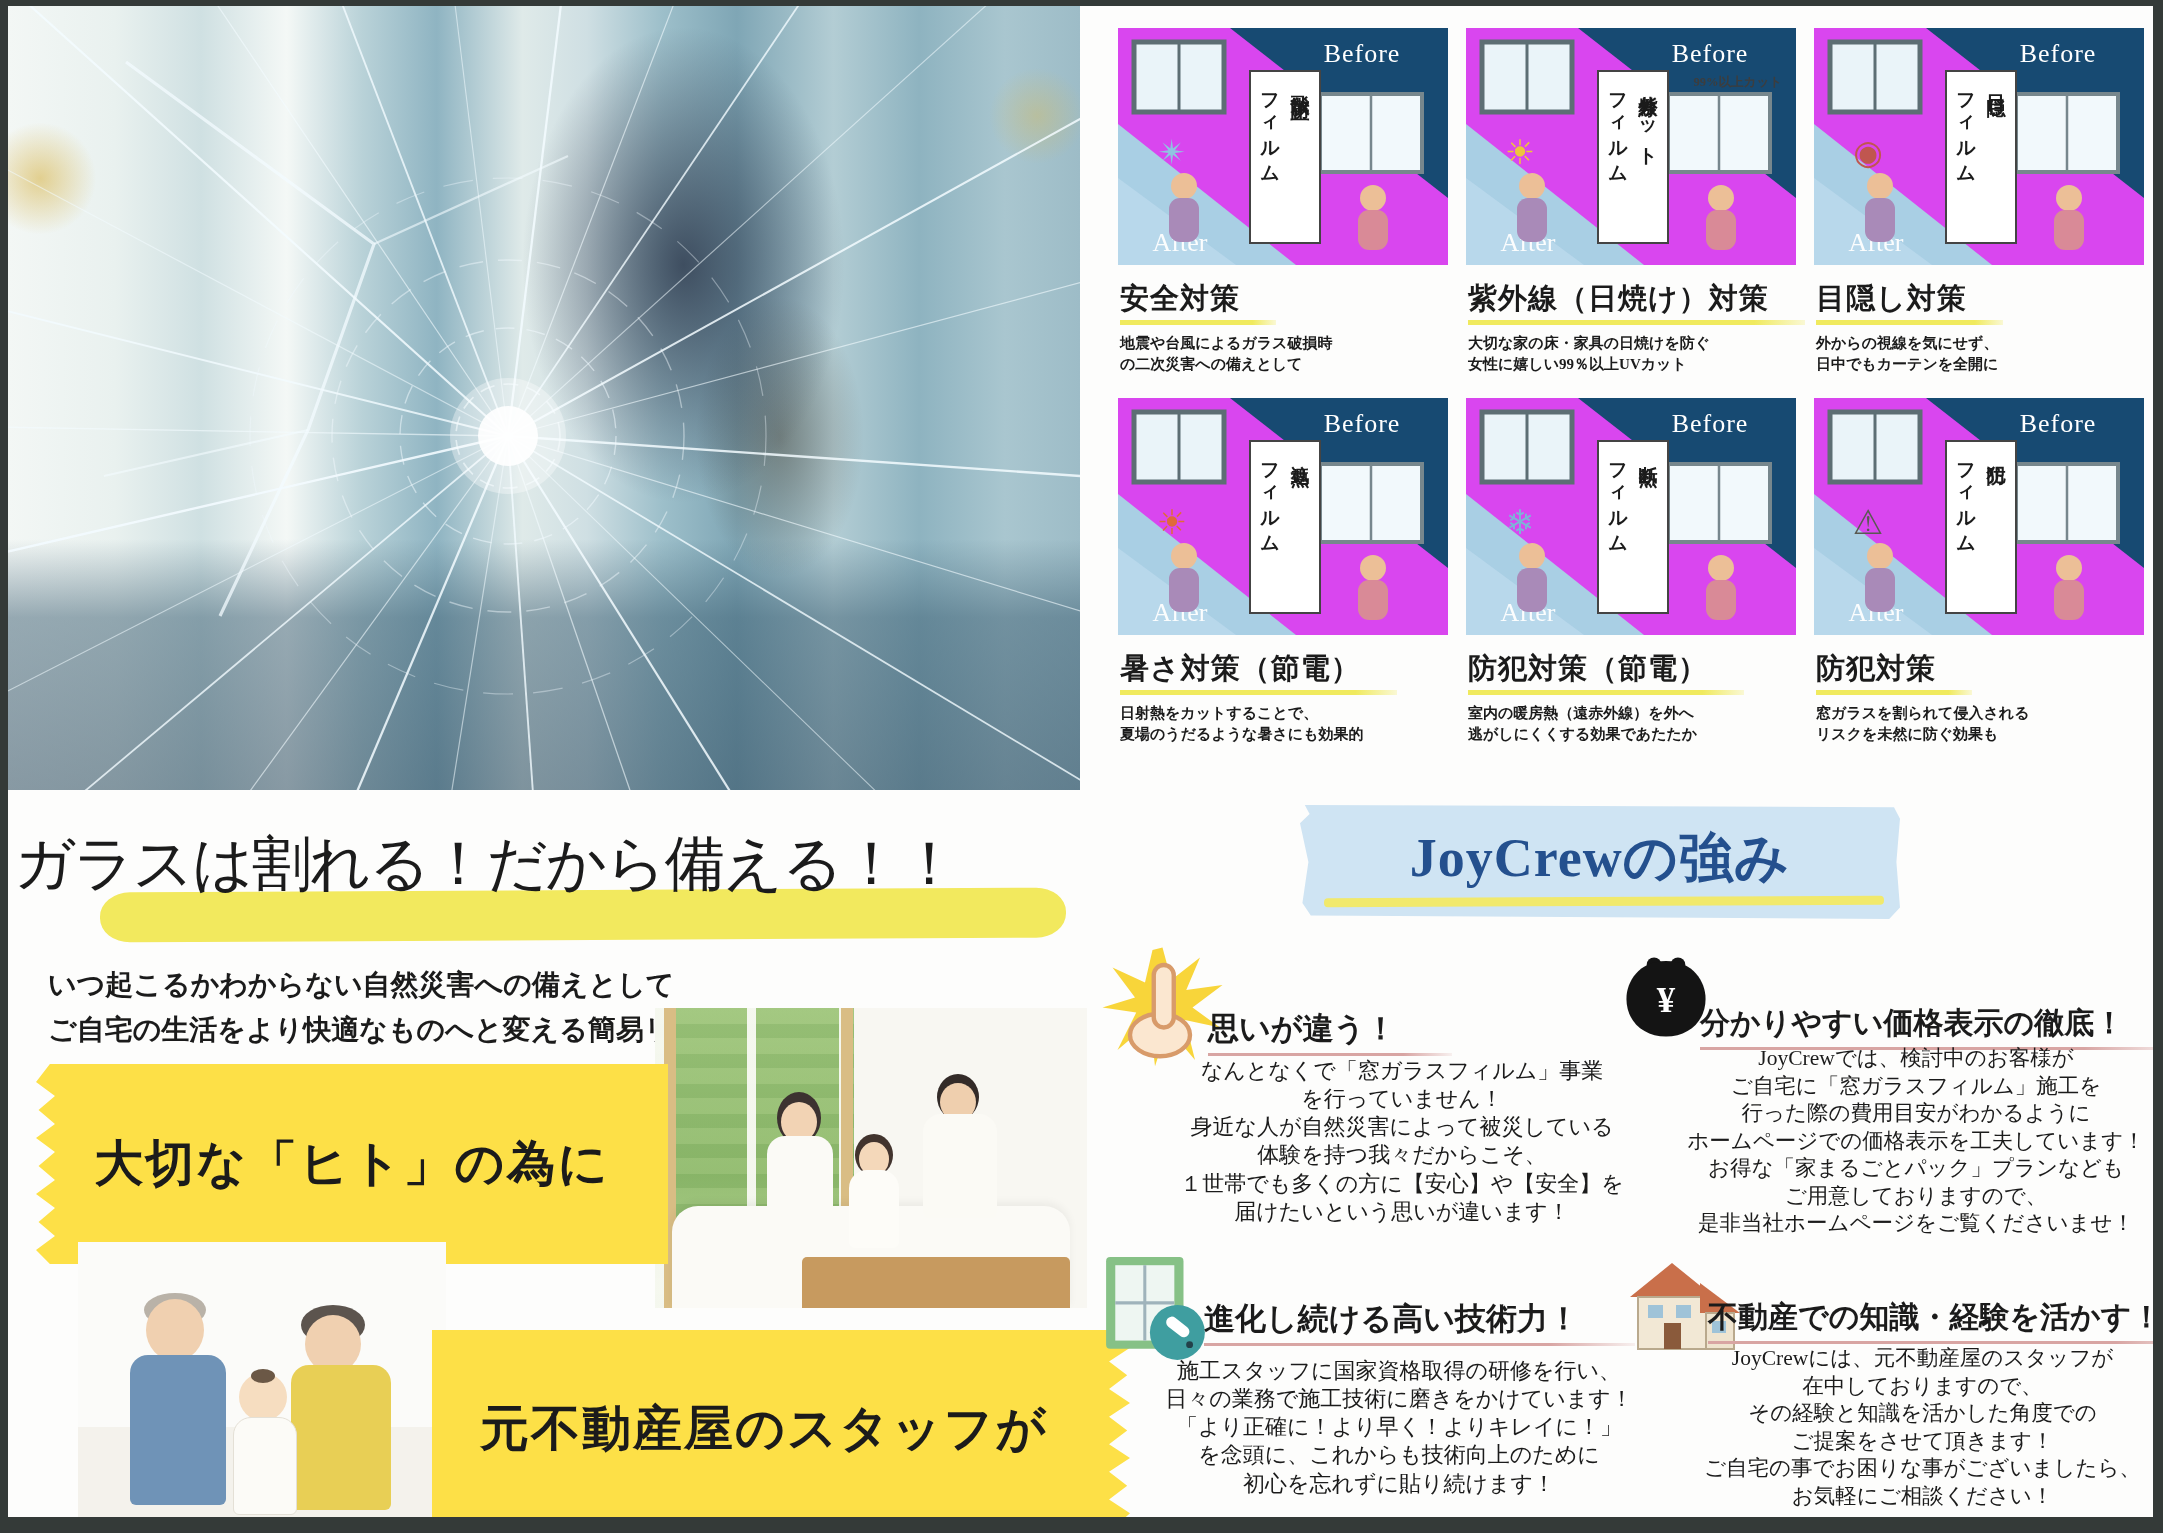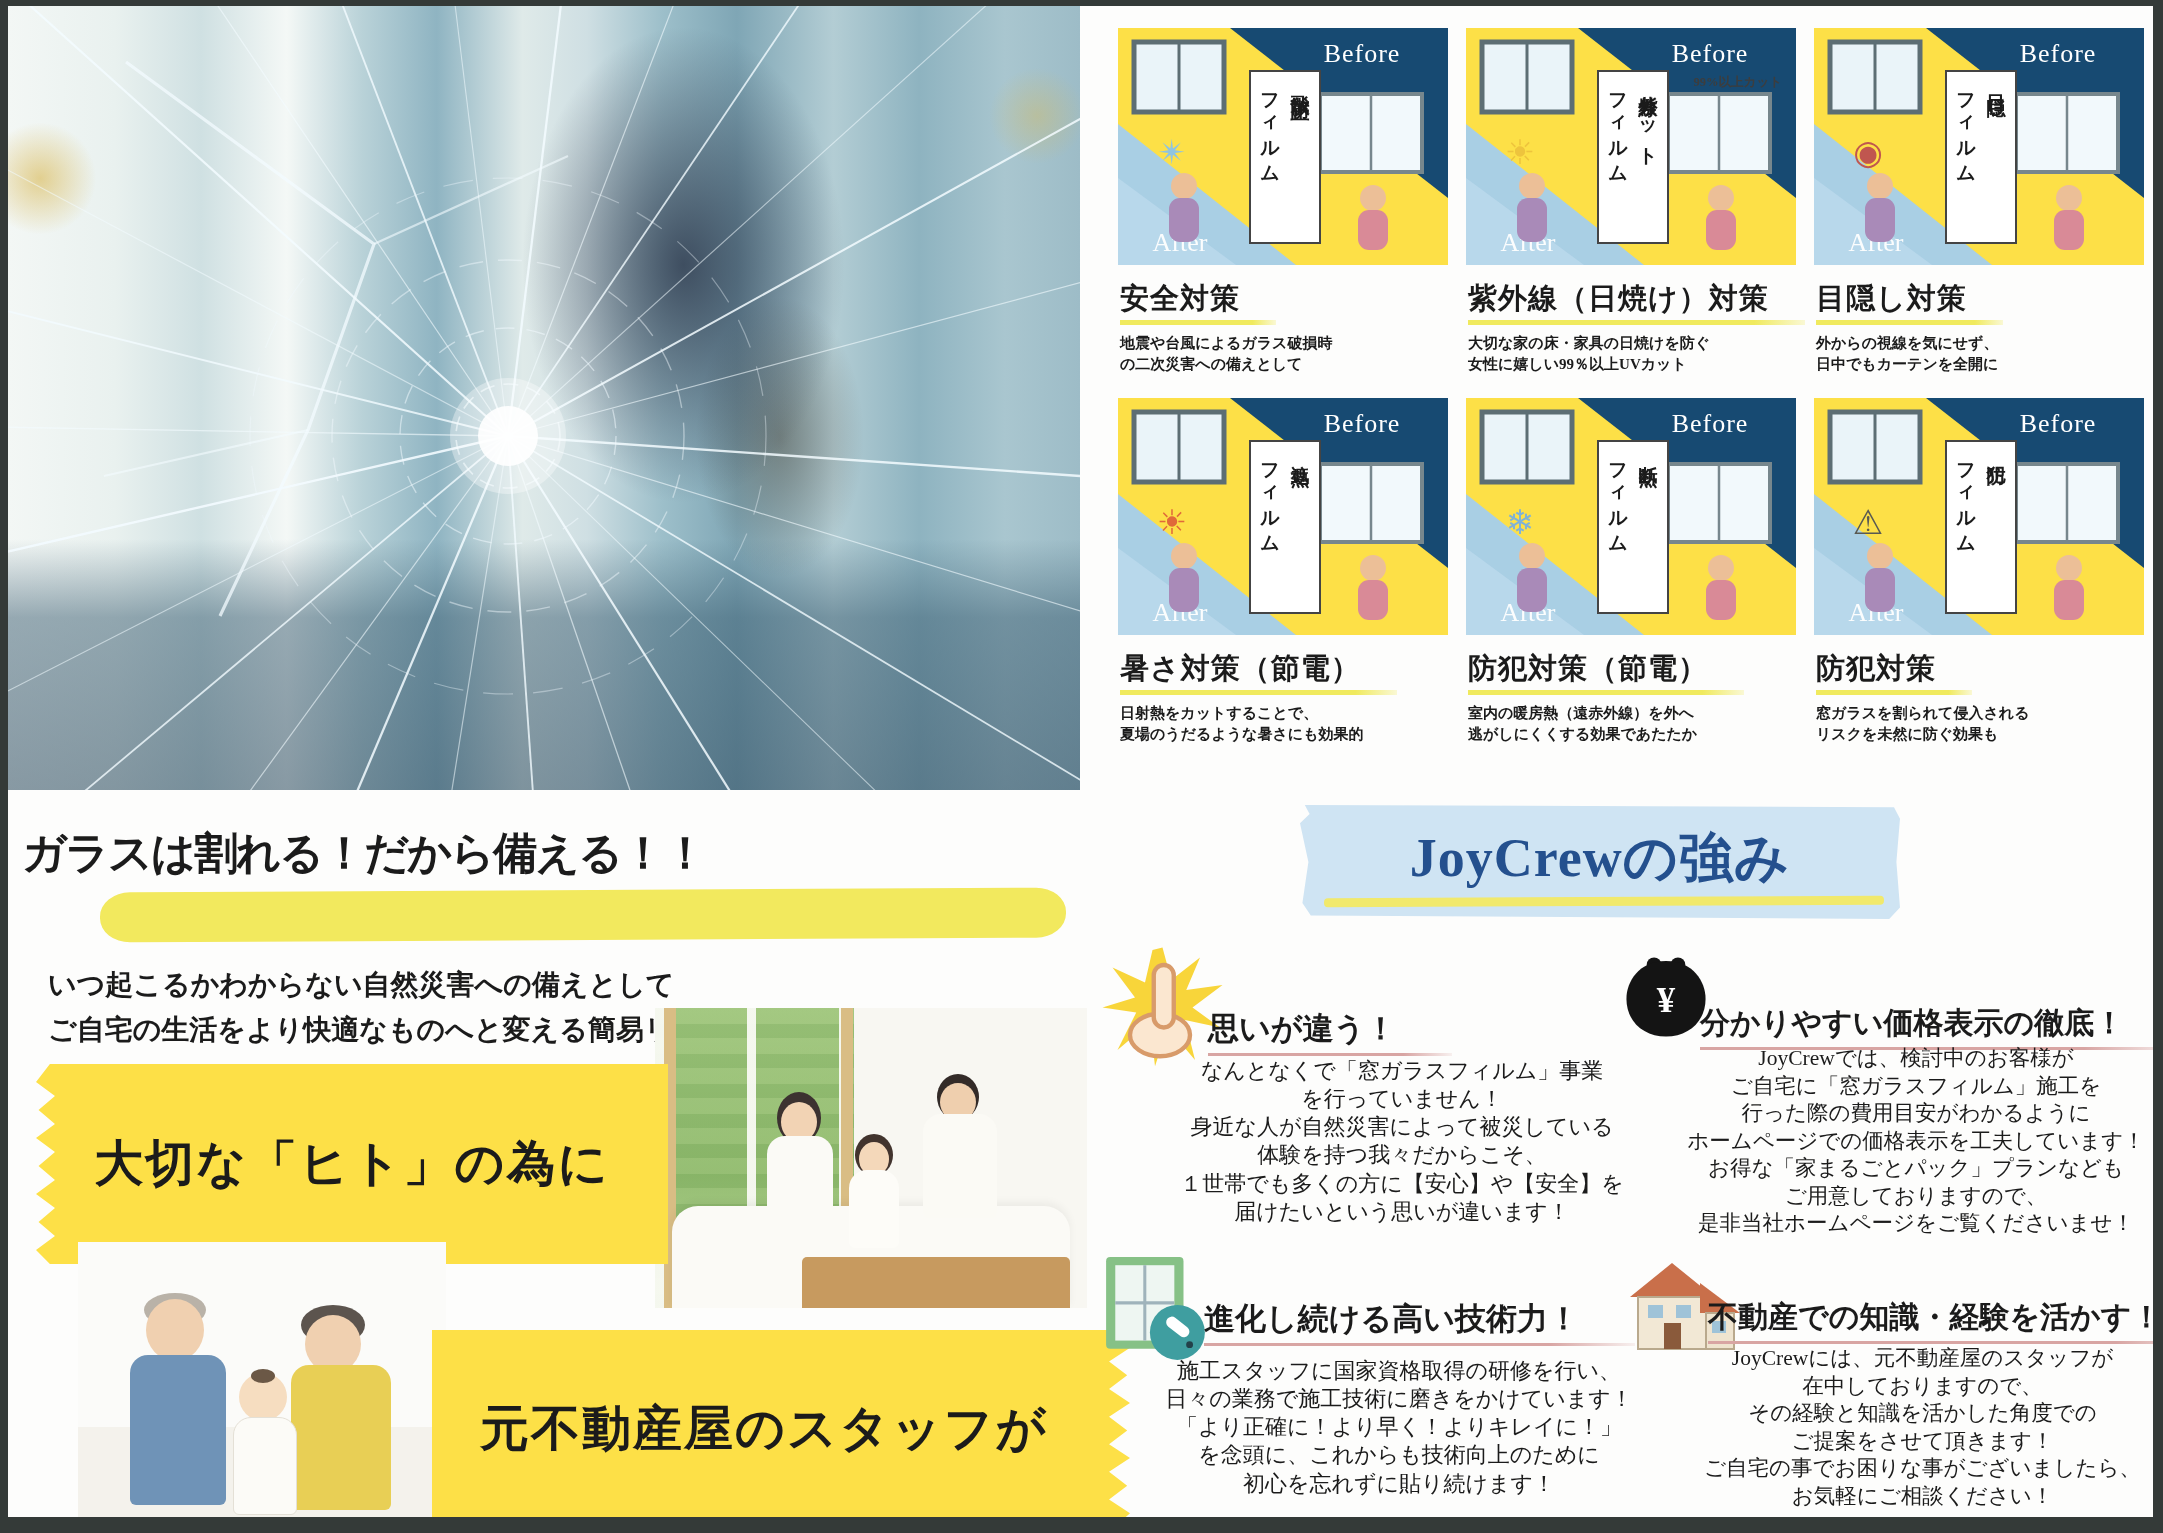--- a/index.html
+++ b/index.html
@@ -18,22 +18,22 @@
       linear-gradient(180deg, rgba(255,255,255,0) 68%, rgba(58,92,112,.50) 78%, rgba(47,76,96,.55) 100%),
       linear-gradient(90deg,#f3f7f5 0%,#e9f1ef 10%,#cfe0e2 18%,#f4f8f6 26%,#b9d2d8 33%,
         #8fb4c2 40%,#dfeae9 48%,#cfdfe3 54%,#9dbfca 61%,#7fa6b5 68%,#b3cdd4 77%,
         #8eb3c0 85%,#a9c6cf 93%,#9dbcc7 100%);}
   .glass-photo svg{position:absolute;left:0;top:0;}
 
   
   .headline-wrap{position:absolute;left:14px;top:824px;width:1075px;height:120px;}
   .headline-hl{position:absolute;left:86px;top:66px;width:966px;height:50px;
                background:#f2e95e;border-radius:30px/24px;transform:rotate(-.3deg);}
-  .headline{position:absolute;left:0;top:0;white-space:nowrap;font-weight:700;
-            font-size:44px;letter-spacing:-2px;margin-left:8px;}
+  .headline{position:absolute;left:0;top:0;white-space:nowrap;font-weight:400;
+            font-size:60px;letter-spacing:-2px;}
   .subtext{position:absolute;left:48px;top:962px;width:1030px;font-weight:700;
            font-size:28px;line-height:1.62;white-space:pre-line;}
 
   
   .family-photo{position:absolute;left:655px;top:1008px;width:432px;height:300px;overflow:hidden;
       background:linear-gradient(90deg,#eef3e2 0 46%,#f8f7f2 46% 100%);}
   .family-green{position:absolute;left:0;top:0;width:46%;height:100%;
       background:
         repeating-linear-gradient(90deg, rgba(249,250,244,.95) 0 9px, rgba(249,250,244,0) 9px 92px),
         repeating-linear-gradient(0deg, rgba(143,185,109,.55) 0 14px, rgba(169,204,132,.55) 14px 30px),
@@ -56,21 +56,21 @@
     clip-path:polygon(0 0,97.8% 0,100% 9%,97% 16%,99.6% 23%,97% 30%,100% 37%,97% 44%,
       99.6% 51%,97% 58%,100% 65%,97% 72%,99.6% 79%,97% 86%,100% 93%,97.8% 100%,0 100%);
     padding-left:48px;}
 
   .grand-photo{position:absolute;left:78px;top:1242px;width:368px;height:285px;overflow:hidden;
     background:linear-gradient(180deg,#fbfbf9 0 65%,#f4f2ec 65% 100%);}
 
   
   .panels{position:absolute;left:1118px;top:28px;display:grid;
           grid-template-columns:repeat(3,330px);gap:0 18px;grid-auto-rows:370px;}
-  .panel-art{position:relative;width:330px;height:237px;background:#fde047;}
+  .panel-art{position:relative;width:330px;height:237px;background:#d946ef;}
   .film-label{position:absolute;left:131px;top:42px;height:154px;background:#fff;
       border:2px solid #444;writing-mode:vertical-rl;text-orientation:upright;
       white-space:pre-line;font-size:19px;line-height:30px;letter-spacing:2px;
       padding:8px 4px;font-weight:600;}
   .panel-badge{position:absolute;left:196px;top:46px;width:120px;font-size:12.5px;
       color:#3d3d3d;text-align:right;font-weight:600;}
   .panel-title{margin:14px 0 0 2px;font-family:"Liberation Sans","DejaVu Sans",sans-serif;
       font-size:29px;font-weight:800;display:table;letter-spacing:1px;}
   .panel-title::after{content:"";display:block;height:5px;margin-top:1px;
       width:calc(100% + 36px);background:linear-gradient(90deg,#f0ea5e 85%,rgba(240,234,94,.25));}

